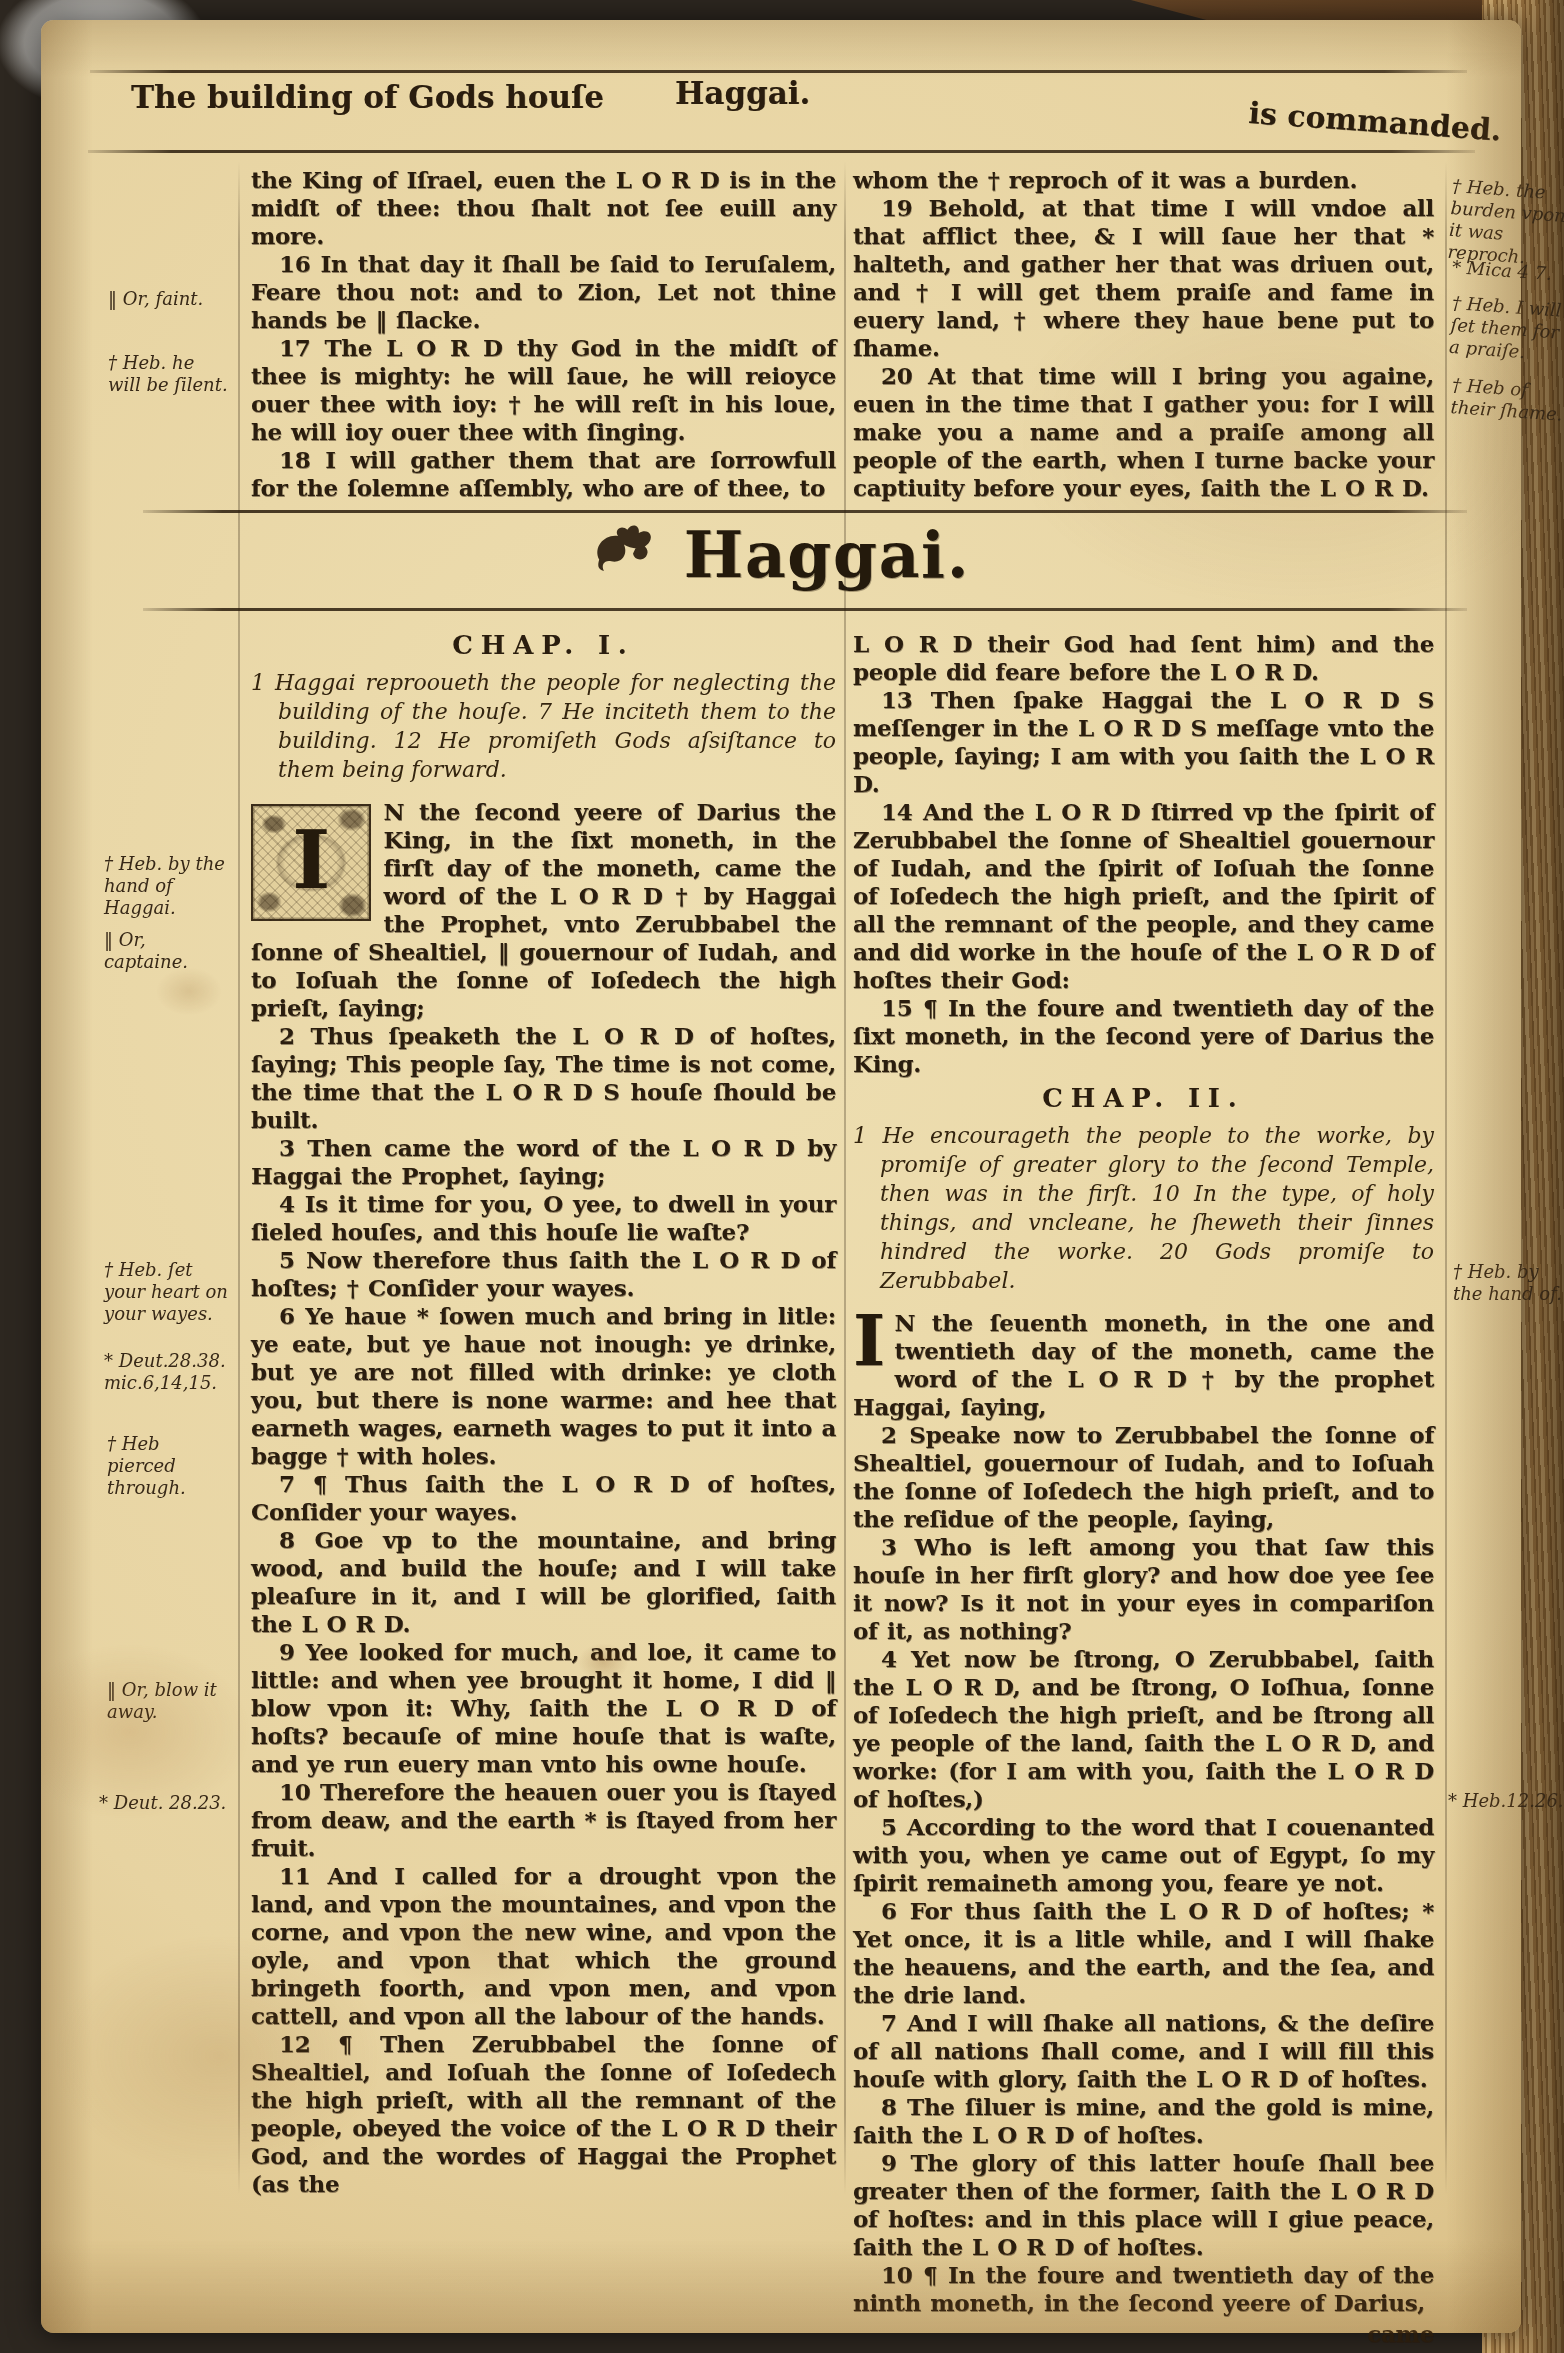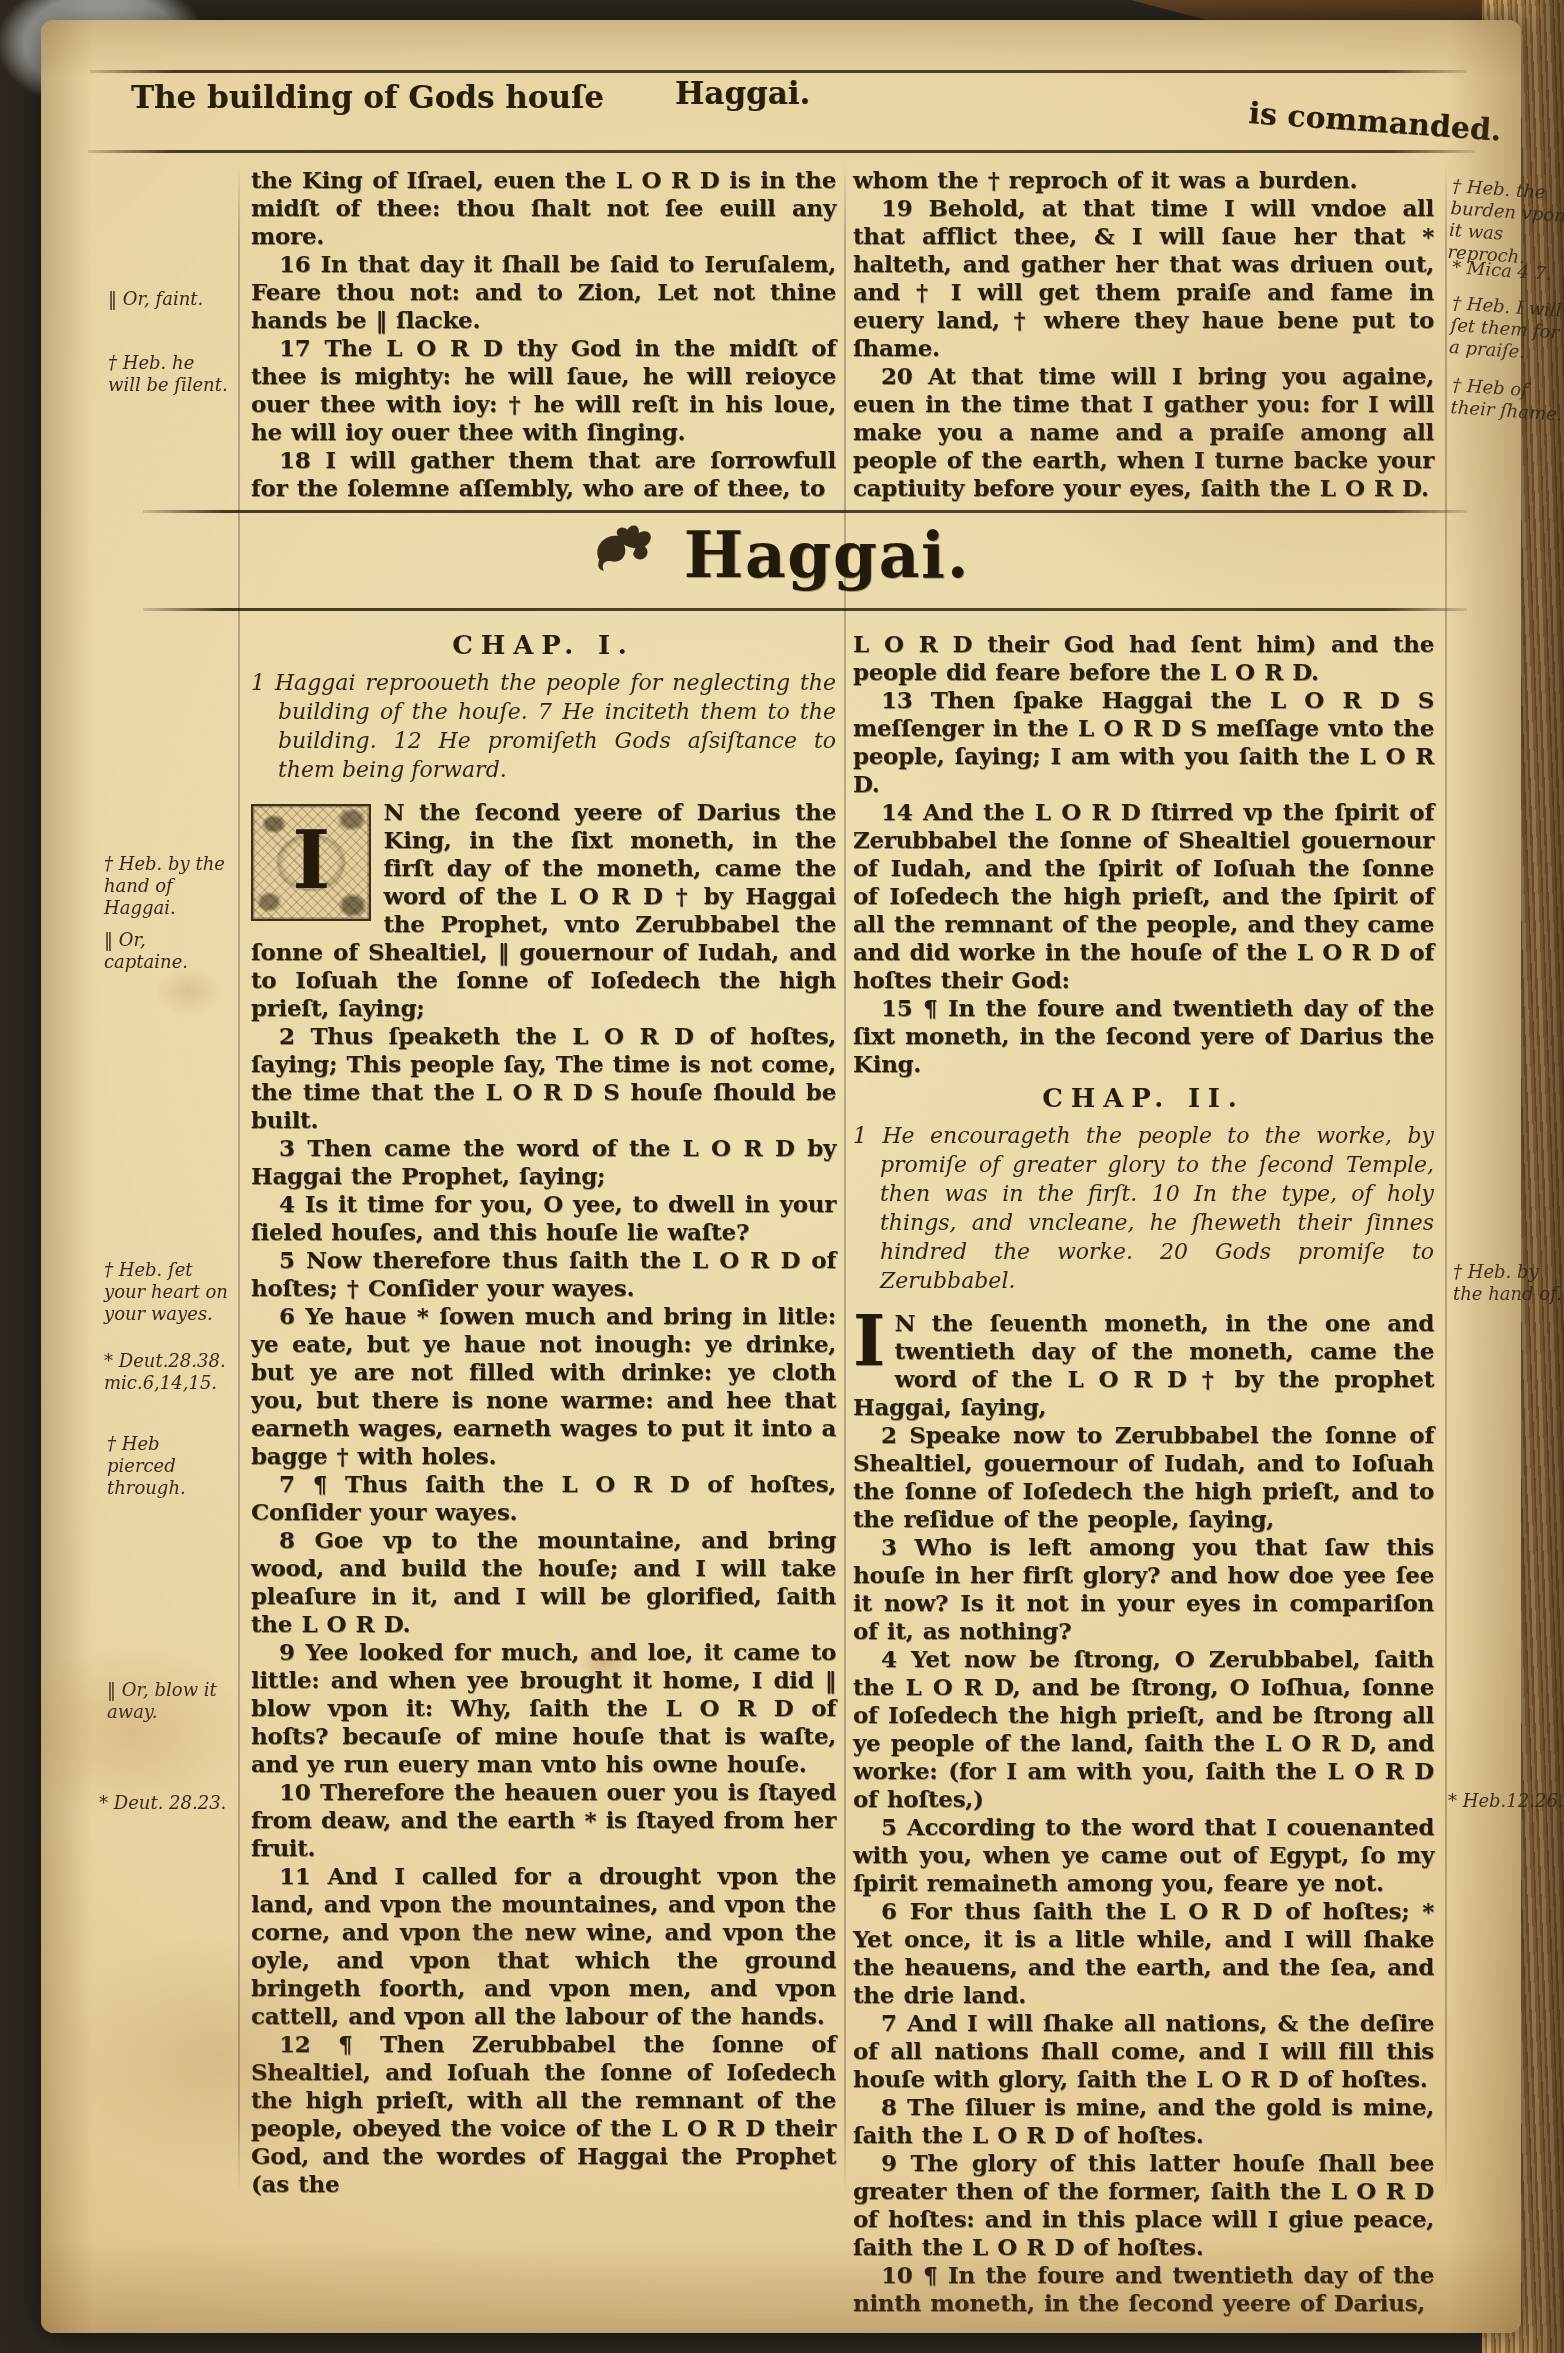--- a/index.html
+++ b/index.html
@@ -169,20 +169,21 @@
     <div class="bl" style="clear:both;">
       <p class="verse">2 Speake now to Zerubbabel the ſonne of Shealtiel, gouernour of Iudah, and to Ioſuah the ſonne of Ioſedech the high prieſt, and to the reſidue of the people, ſaying,</p>
       <p class="verse">3 Who is left among you that ſaw this houſe in her firſt glory? and how doe yee ſee it now? Is it not in your eyes in compariſon of it, as nothing?</p>
       <p class="verse">4 Yet now be ſtrong, O Zerubbabel, ſaith the L O R D, and be ſtrong, O Ioſhua, ſonne of Ioſedech the high prieſt, and be ſtrong all ye people of the land, ſaith the L O R D, and worke: (for I am with you, ſaith the L O R D of hoſtes,)</p>
       <p class="verse">5 According to the word that I couenanted with you, when ye came out of Egypt, ſo my ſpirit remaineth among you, feare ye not.</p>
       <p class="verse">6 For thus ſaith the L O R D of hoſtes; * Yet once, it is a litle while, and I will ſhake the heauens, and the earth, and the ſea, and the drie land.</p>
       <p class="verse">7 And I will ſhake all nations, &amp; the deſire of all nations ſhall come, and I will fill this houſe with glory, ſaith the L O R D of hoſtes.</p>
       <p class="verse">8 The ſiluer is mine, and the gold is mine, ſaith the L O R D of hoſtes.</p>
       <p class="verse">9 The glory of this latter houſe ſhall bee greater then of the former, ſaith the L O R D of hoſtes: and in this place will I giue peace, ſaith the L O R D of hoſtes.</p>
       <p class="verse">10 ¶ In the foure and twentieth day of the ninth moneth, in the ſecond yeere of Darius,</p>
+      <p class="catchword">came</p>
     </div>
   </div>
 
   <div class="margin-note" style="left:67px;top:268px;width:124px;">‖ Or, faint.</div>
   <div class="margin-note" style="left:67px;top:332px;width:124px;">† Heb. he will be ſilent.</div>
   <div class="margin-note" style="left:63px;top:833px;width:128px;">† Heb. by the hand of Haggai.</div>
   <div class="margin-note" style="left:63px;top:909px;width:128px;">‖ Or, captaine.</div>
   <div class="margin-note" style="left:63px;top:1239px;width:128px;">† Heb. ſet your heart on your wayes.</div>
   <div class="margin-note" style="left:63px;top:1330px;width:128px;">* Deut.28.38. mic.6,14,15.</div>
   <div class="margin-note" style="left:66px;top:1413px;width:125px;">† Heb pierced through.</div>

